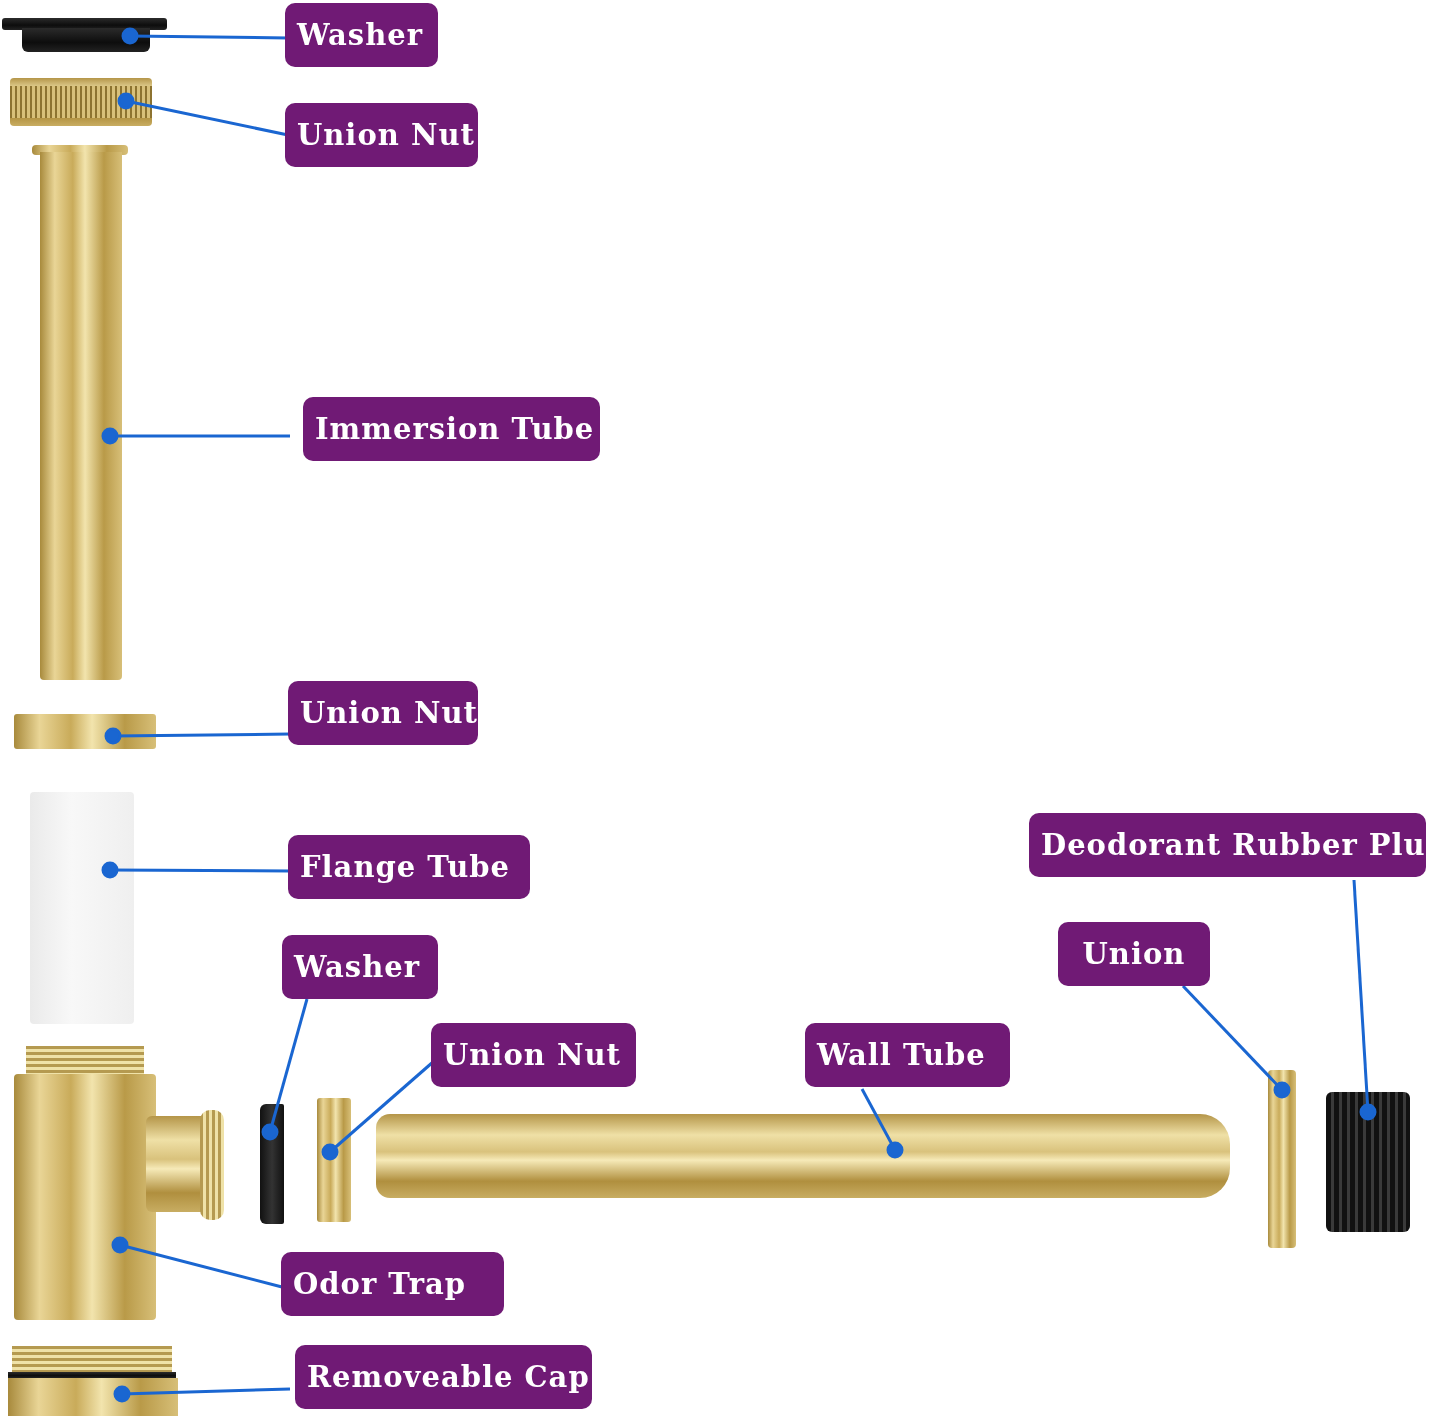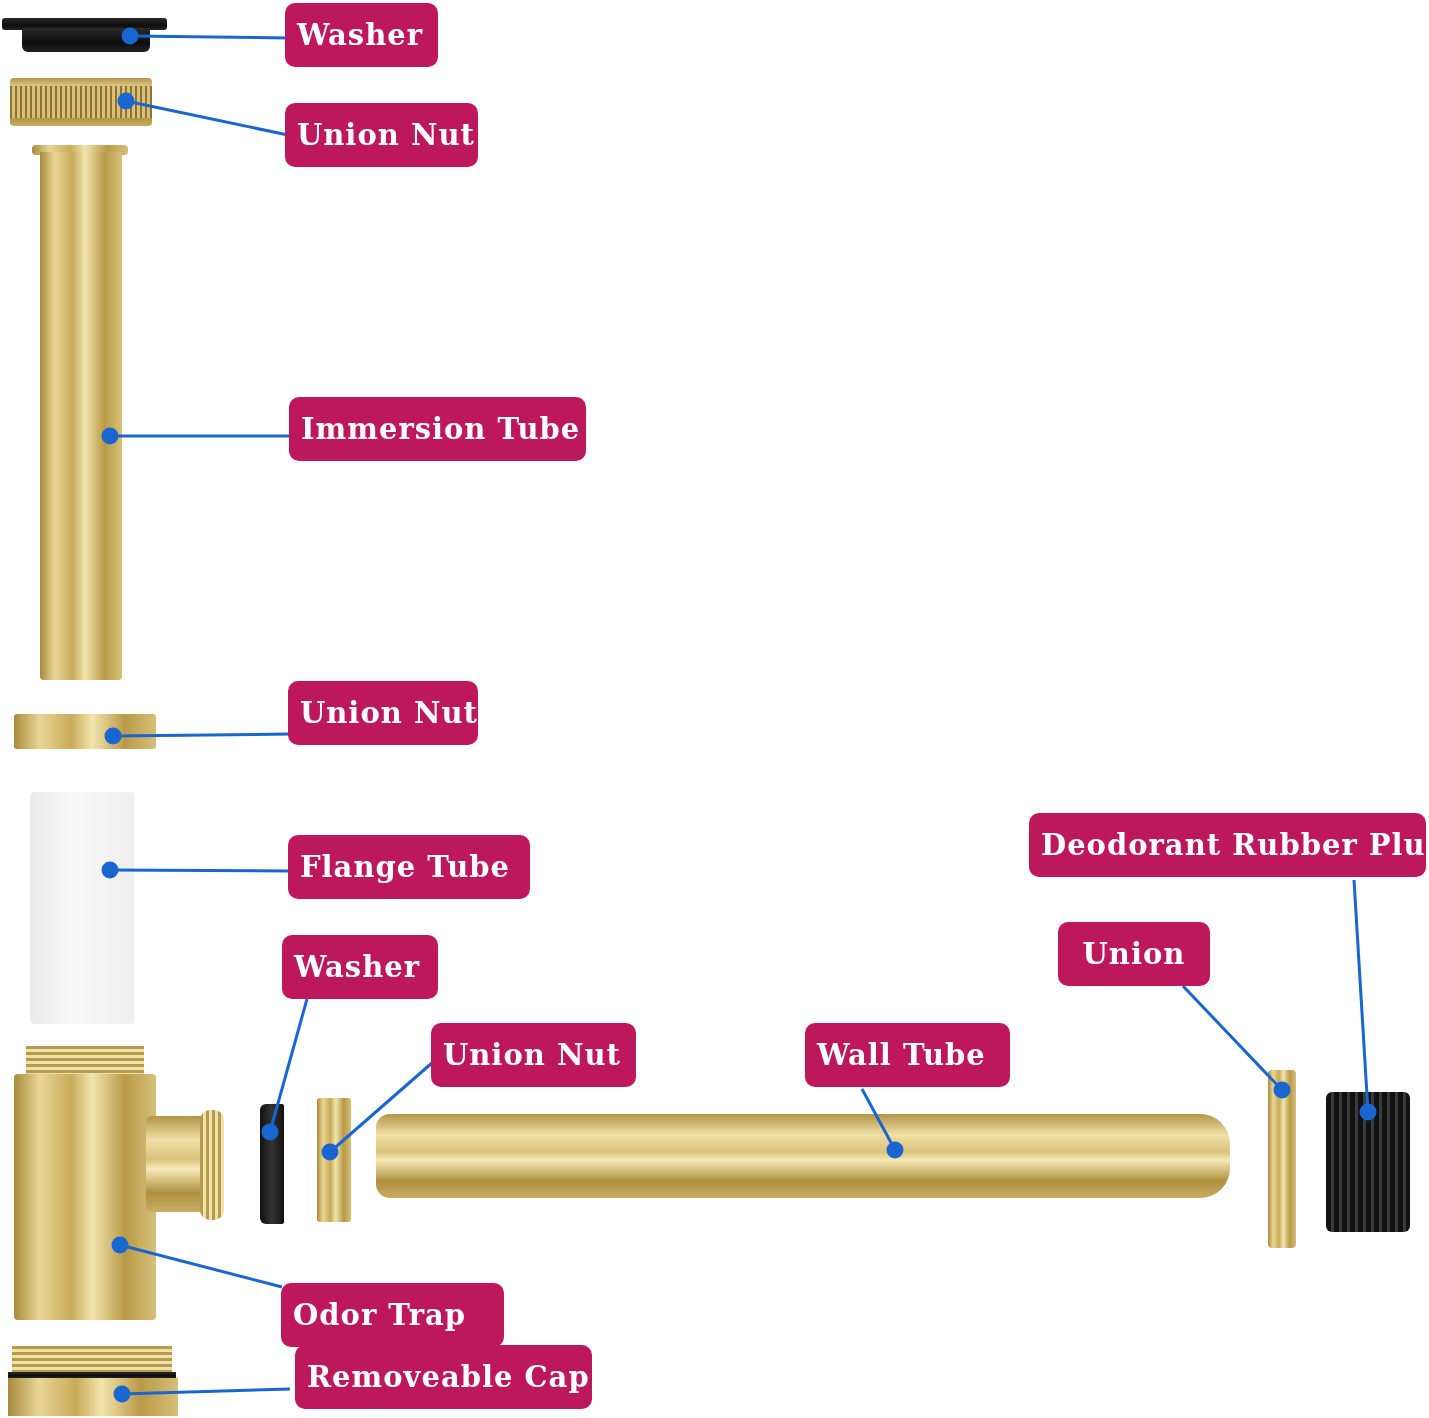--- a/index.html
+++ b/index.html
@@ -1,18 +1,18 @@
 <!DOCTYPE html>
 <html><head>
 <meta charset="utf-8">
 <style>
   html, body { margin:0; padding:0; background:#ffffff; }
   body { width:1429px; height:1418px; position:relative; overflow:hidden; font-family:"DejaVu Serif", serif; }
   .label {
-    position:absolute; background:#be185d; color:#fff; border-radius:10px;
+    position:absolute; background:#701a75; color:#fff; border-radius:10px;
     font-family:"DejaVu Serif", serif; font-weight:bold; font-size:29px; letter-spacing:1px;
     display:flex; align-items:center; padding:0 12px; box-sizing:border-box; height:64px; white-space:nowrap;
   }
   svg.lines { position:absolute; left:0; top:0; }
   .part { position:absolute; box-sizing:border-box; }
   .gold { background:linear-gradient(90deg,#a88a3c 0%,#e9d596 18%,#c9ab5a 40%,#f2e4ad 55%,#b99a48 78%,#d7bf78 100%); }
   .goldh { background:linear-gradient(180deg,#b49548 0%,#efe0a6 25%,#d9c27c 45%,#f6eab8 55%,#b08f3e 80%,#c8ad62 100%); }
   .black { background:linear-gradient(180deg,#2b2b2b,#0d0d0d 60%,#222); }
   .knurl { background:repeating-linear-gradient(90deg,#8d7330 0 2px,#d8c07a 2px 5px); }
 </style>
@@ -74,22 +74,22 @@
       <circle cx="1368" cy="1112" r="7"></circle>
     <line x1="120" y1="1245" x2="282" y2="1287"></line>
       <circle cx="120" cy="1245" r="7"></circle>
     <line x1="122" y1="1394" x2="290" y2="1389"></line>
       <circle cx="122" cy="1394" r="7"></circle>
   </g>
 </svg>
 
 <div class="label" style="left:285px;top:3px;width:153px;">Washer</div>
 <div class="label" style="left:285px;top:103px;width:193px;">Union Nut</div>
-<div class="label" style="left:289px;top:397px;width:297px;">Immersion Tube</div>
+<div class="label" style="left:303px;top:397px;width:297px;">Immersion Tube</div>
 <div class="label" style="left:288px;top:681px;width:190px;">Union Nut</div>
 <div class="label" style="left:288px;top:835px;width:242px;">Flange Tube</div>
 <div class="label" style="left:282px;top:935px;width:156px;">Washer</div>
 <div class="label" style="left:431px;top:1023px;width:205px;">Union Nut</div>
 <div class="label" style="left:805px;top:1023px;width:205px;">Wall Tube</div>
 <div class="label" style="left:1058px;top:922px;width:152px;justify-content:center;">Union</div>
 <div class="label" style="left:1029px;top:813px;width:397px;">Deodorant Rubber Plug</div>
-<div class="label" style="left:281px;top:1252px;width:223px;margin-top:31px;">Odor Trap</div>
+<div class="label" style="left:281px;top:1252px;width:223px;">Odor Trap</div>
 <div class="label" style="left:287px;top:1345px;width:297px;margin-left:8px;">Removeable Cap</div>
 
 </body></html>

